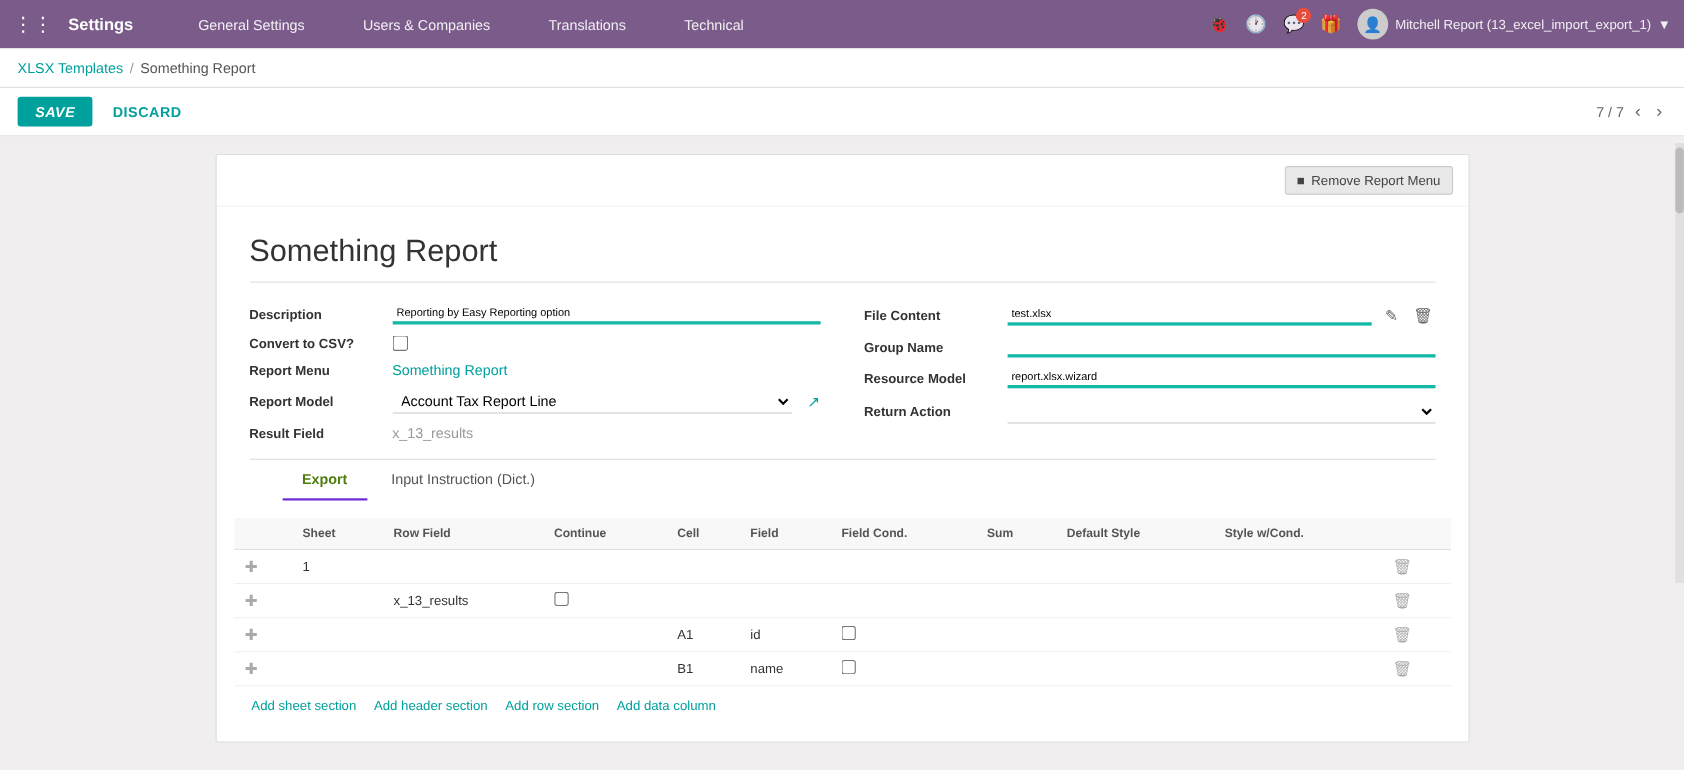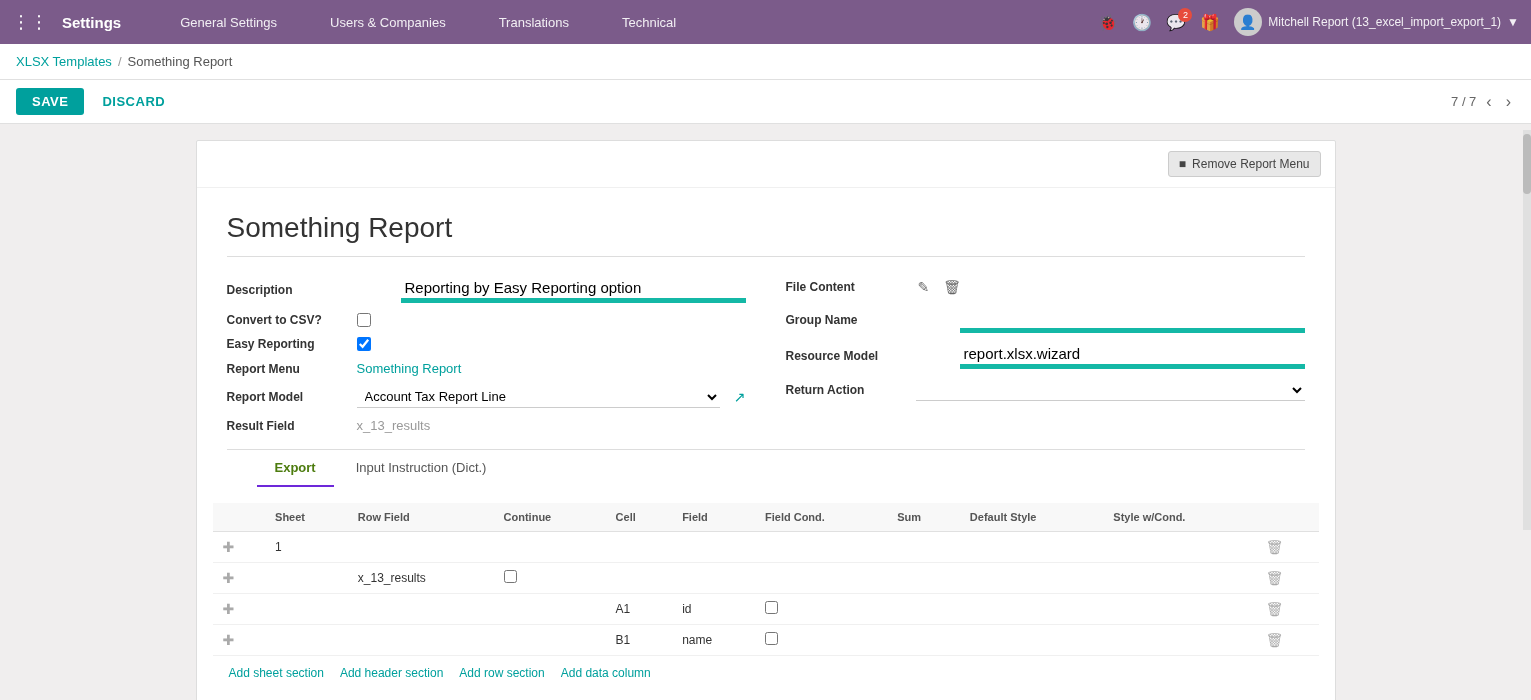--- a/index.html
+++ b/index.html
@@ -113,20 +113,21 @@
     .btn-save {
       background: #00a09d;
       color: white;
       border: none;
       padding: 6px 16px;
       border-radius: 3px;
       font-size: 13px;
       font-weight: bold;
       cursor: pointer;
       letter-spacing: 0.5px;
+      font-style: italic;
     }
     .btn-discard {
       background: transparent;
       color: #00a09d;
       border: none;
       padding: 6px 10px;
       font-size: 13px;
       font-weight: bold;
       cursor: pointer;
       letter-spacing: 0.5px;
@@ -212,27 +213,26 @@
       min-width: 120px;
       color: #333;
     }
     .form-value {
       font-size: 13px;
       color: #333;
       flex: 1;
     }
     .form-input {
       border: none;
-      border-bottom: 5px solid #14b8a6;
+      border-bottom: 3px solid #14b8a6;
       outline: none;
-      font-size: 15px;
+      font-size: 10px;
       padding: 2px 4px;
       flex: 1;
       background: transparent;
-      margin-left: 44px;
     }
     .form-link {
       color: #00a09d;
       cursor: pointer;
       text-decoration: none;
       font-size: 13px;
     }
     .form-select {
       border: none;
       border-bottom: 1px solid #ccc;
@@ -417,45 +417,40 @@
             <span class="form-label">Description</span>
             <input class="form-input" type="text" value="Reporting by Easy Reporting option" style="">
           </div>
           <div class="form-row">
             <span class="form-label">Convert to CSV?</span>
             <div class="checkbox-wrap">
               <input type="checkbox" style="">
             </div>
           </div>
           <div class="form-row">
-            <span class="form-label">Easy Reporting</span>
-            <div class="checkbox-wrap">
-              <input type="checkbox" checked="" style="">
-            </div>
-          </div>
-          <div class="form-row">
             <span class="form-label">Report Menu</span>
             <a class="form-link">Something Report</a>
           </div>
           <div class="form-row">
             <span class="form-label">Report Model</span>
             <select class="form-select">
               <option>Account Tax Report Line</option>
             </select>
             <span class="external-icon">↗</span>
           </div>
           <div class="form-row">
             <span class="form-label">Result Field</span>
             <span class="form-value" style="color:#999;">x_13_results</span>
           </div>
         </div>
 
         <div class="form-right">
           <div class="form-row">
             <span class="form-label">File Content</span>
+            <input class="form-input" type="text" value="test.xlsx" style="">
             <button class="icon-btn">✎</button>
             <button class="icon-btn">🗑</button>
           </div>
           <div class="form-row">
             <span class="form-label">Group Name</span>
             <input class="form-input" type="text" value="" style="">
           </div>
           <div class="form-row">
             <span class="form-label">Resource Model</span>
             <input class="form-input" type="text" value="report.xlsx.wizard" style="">

